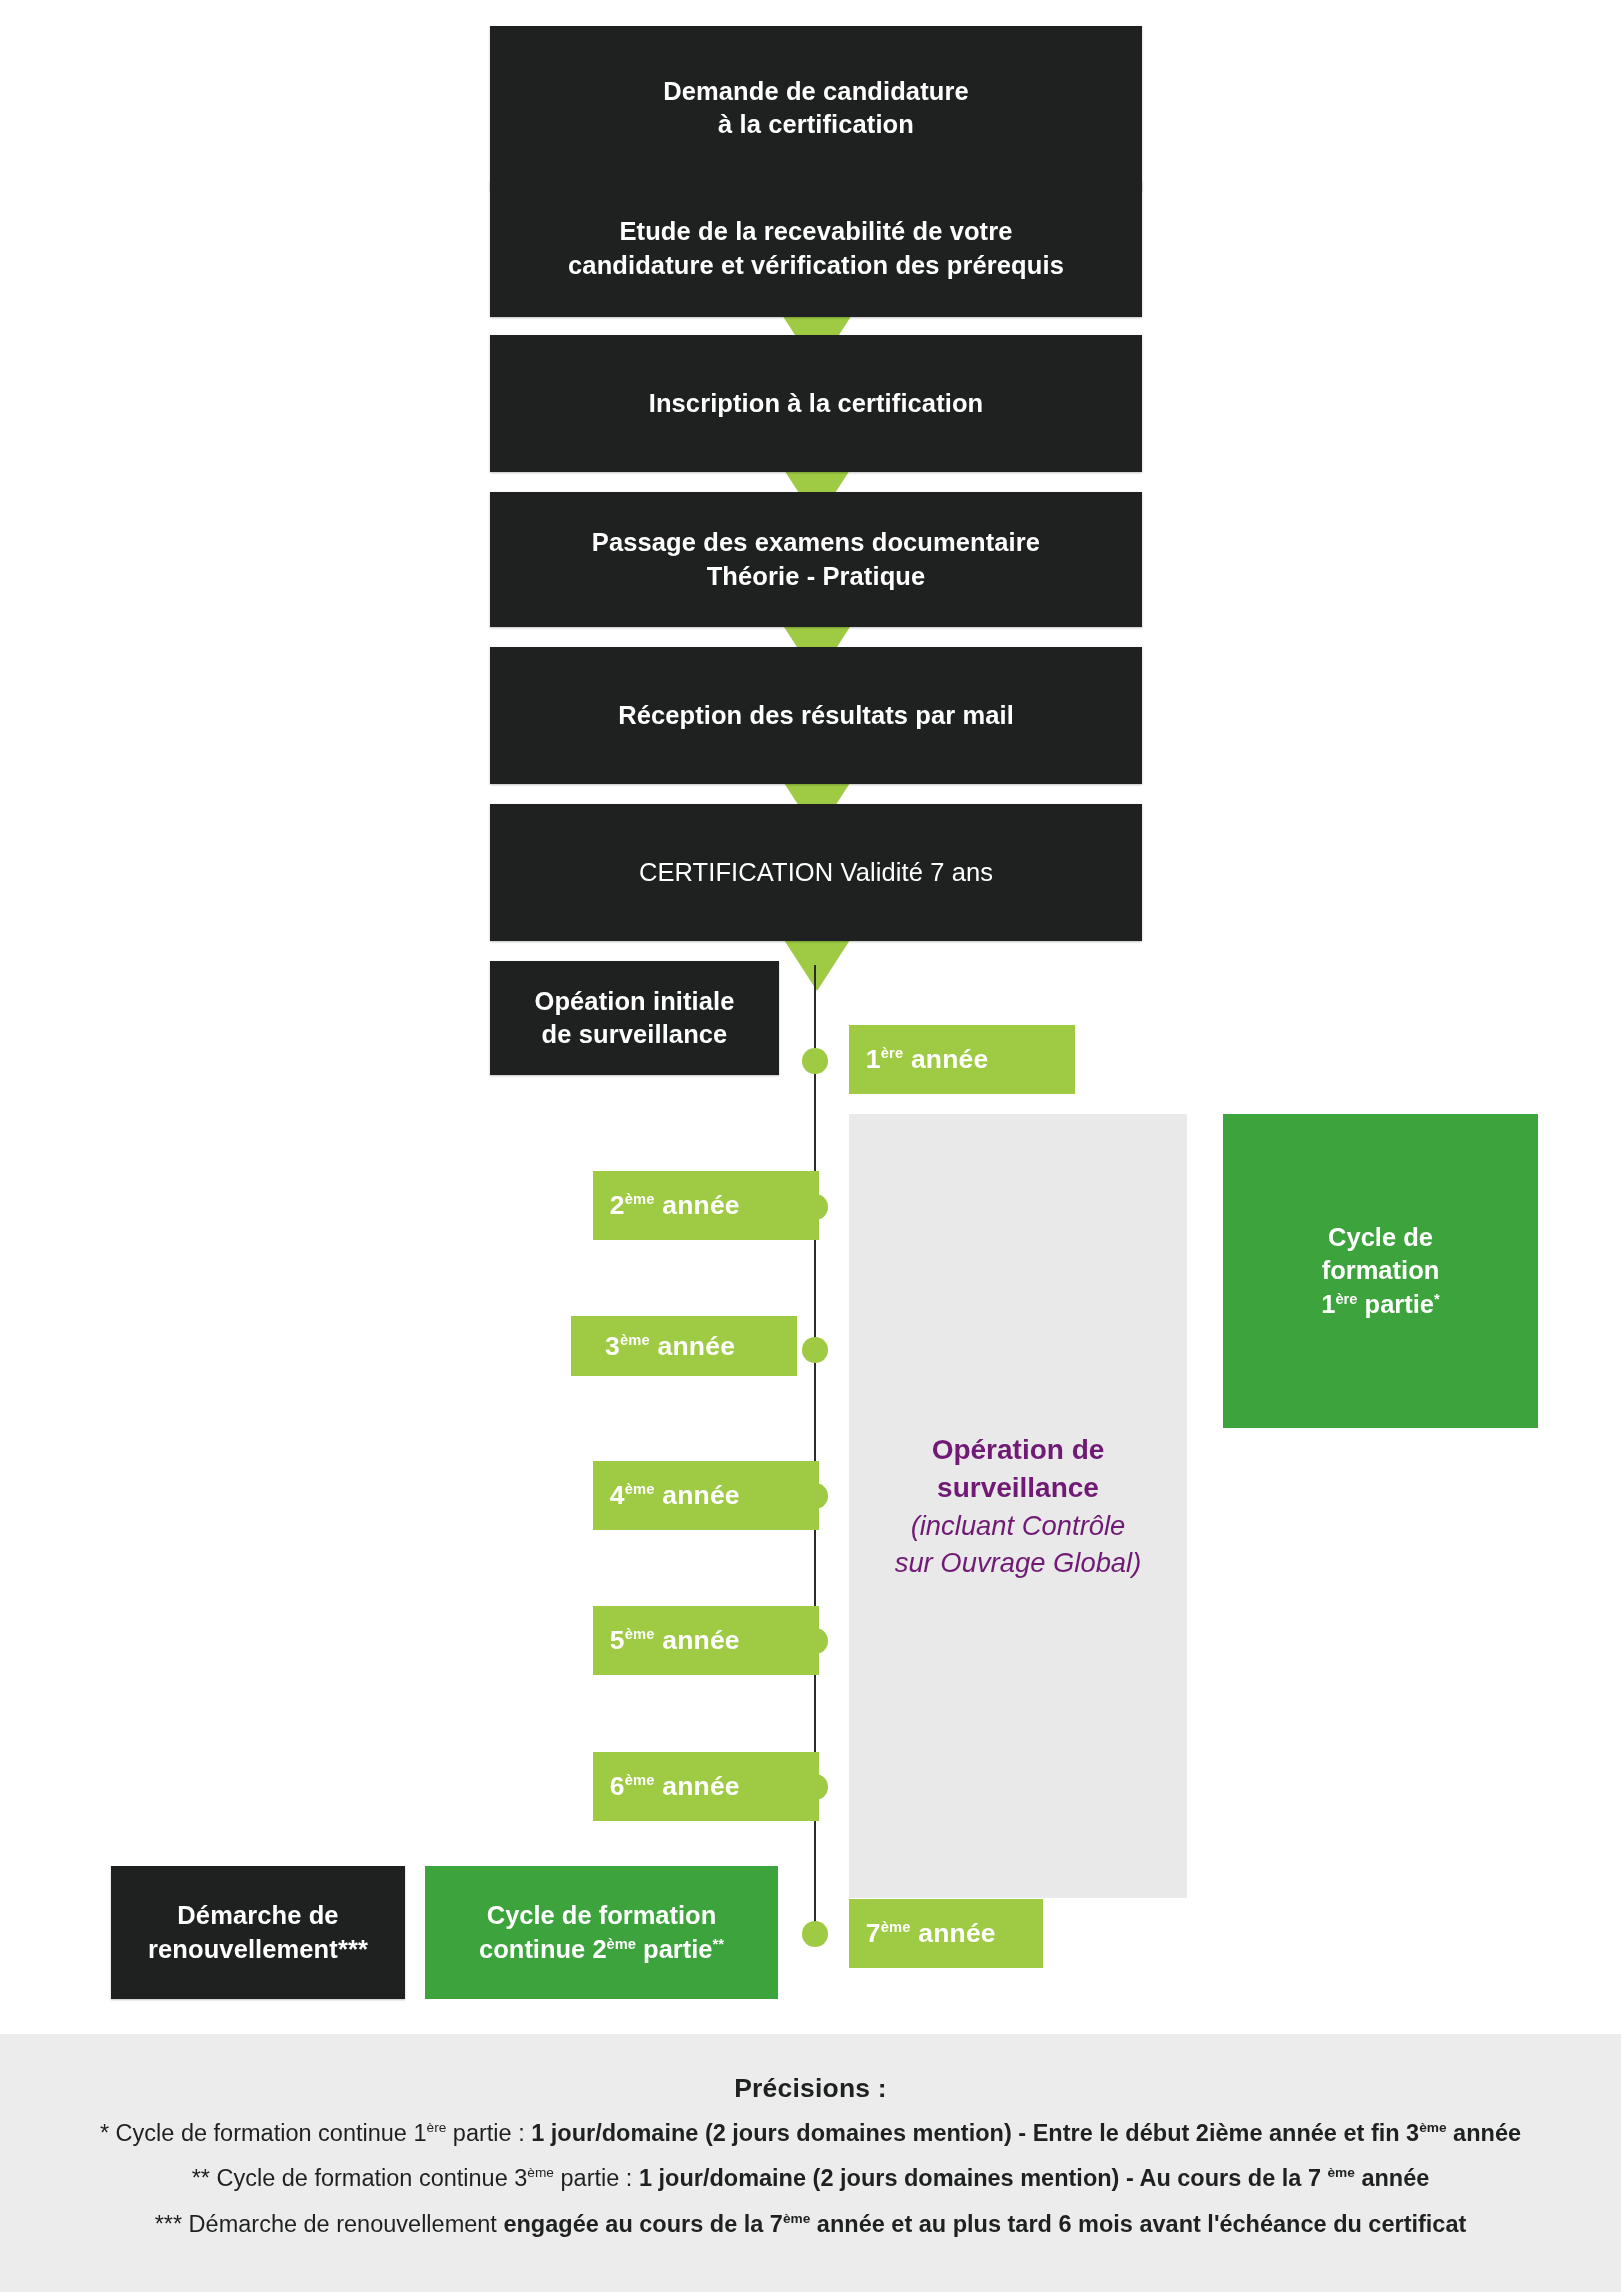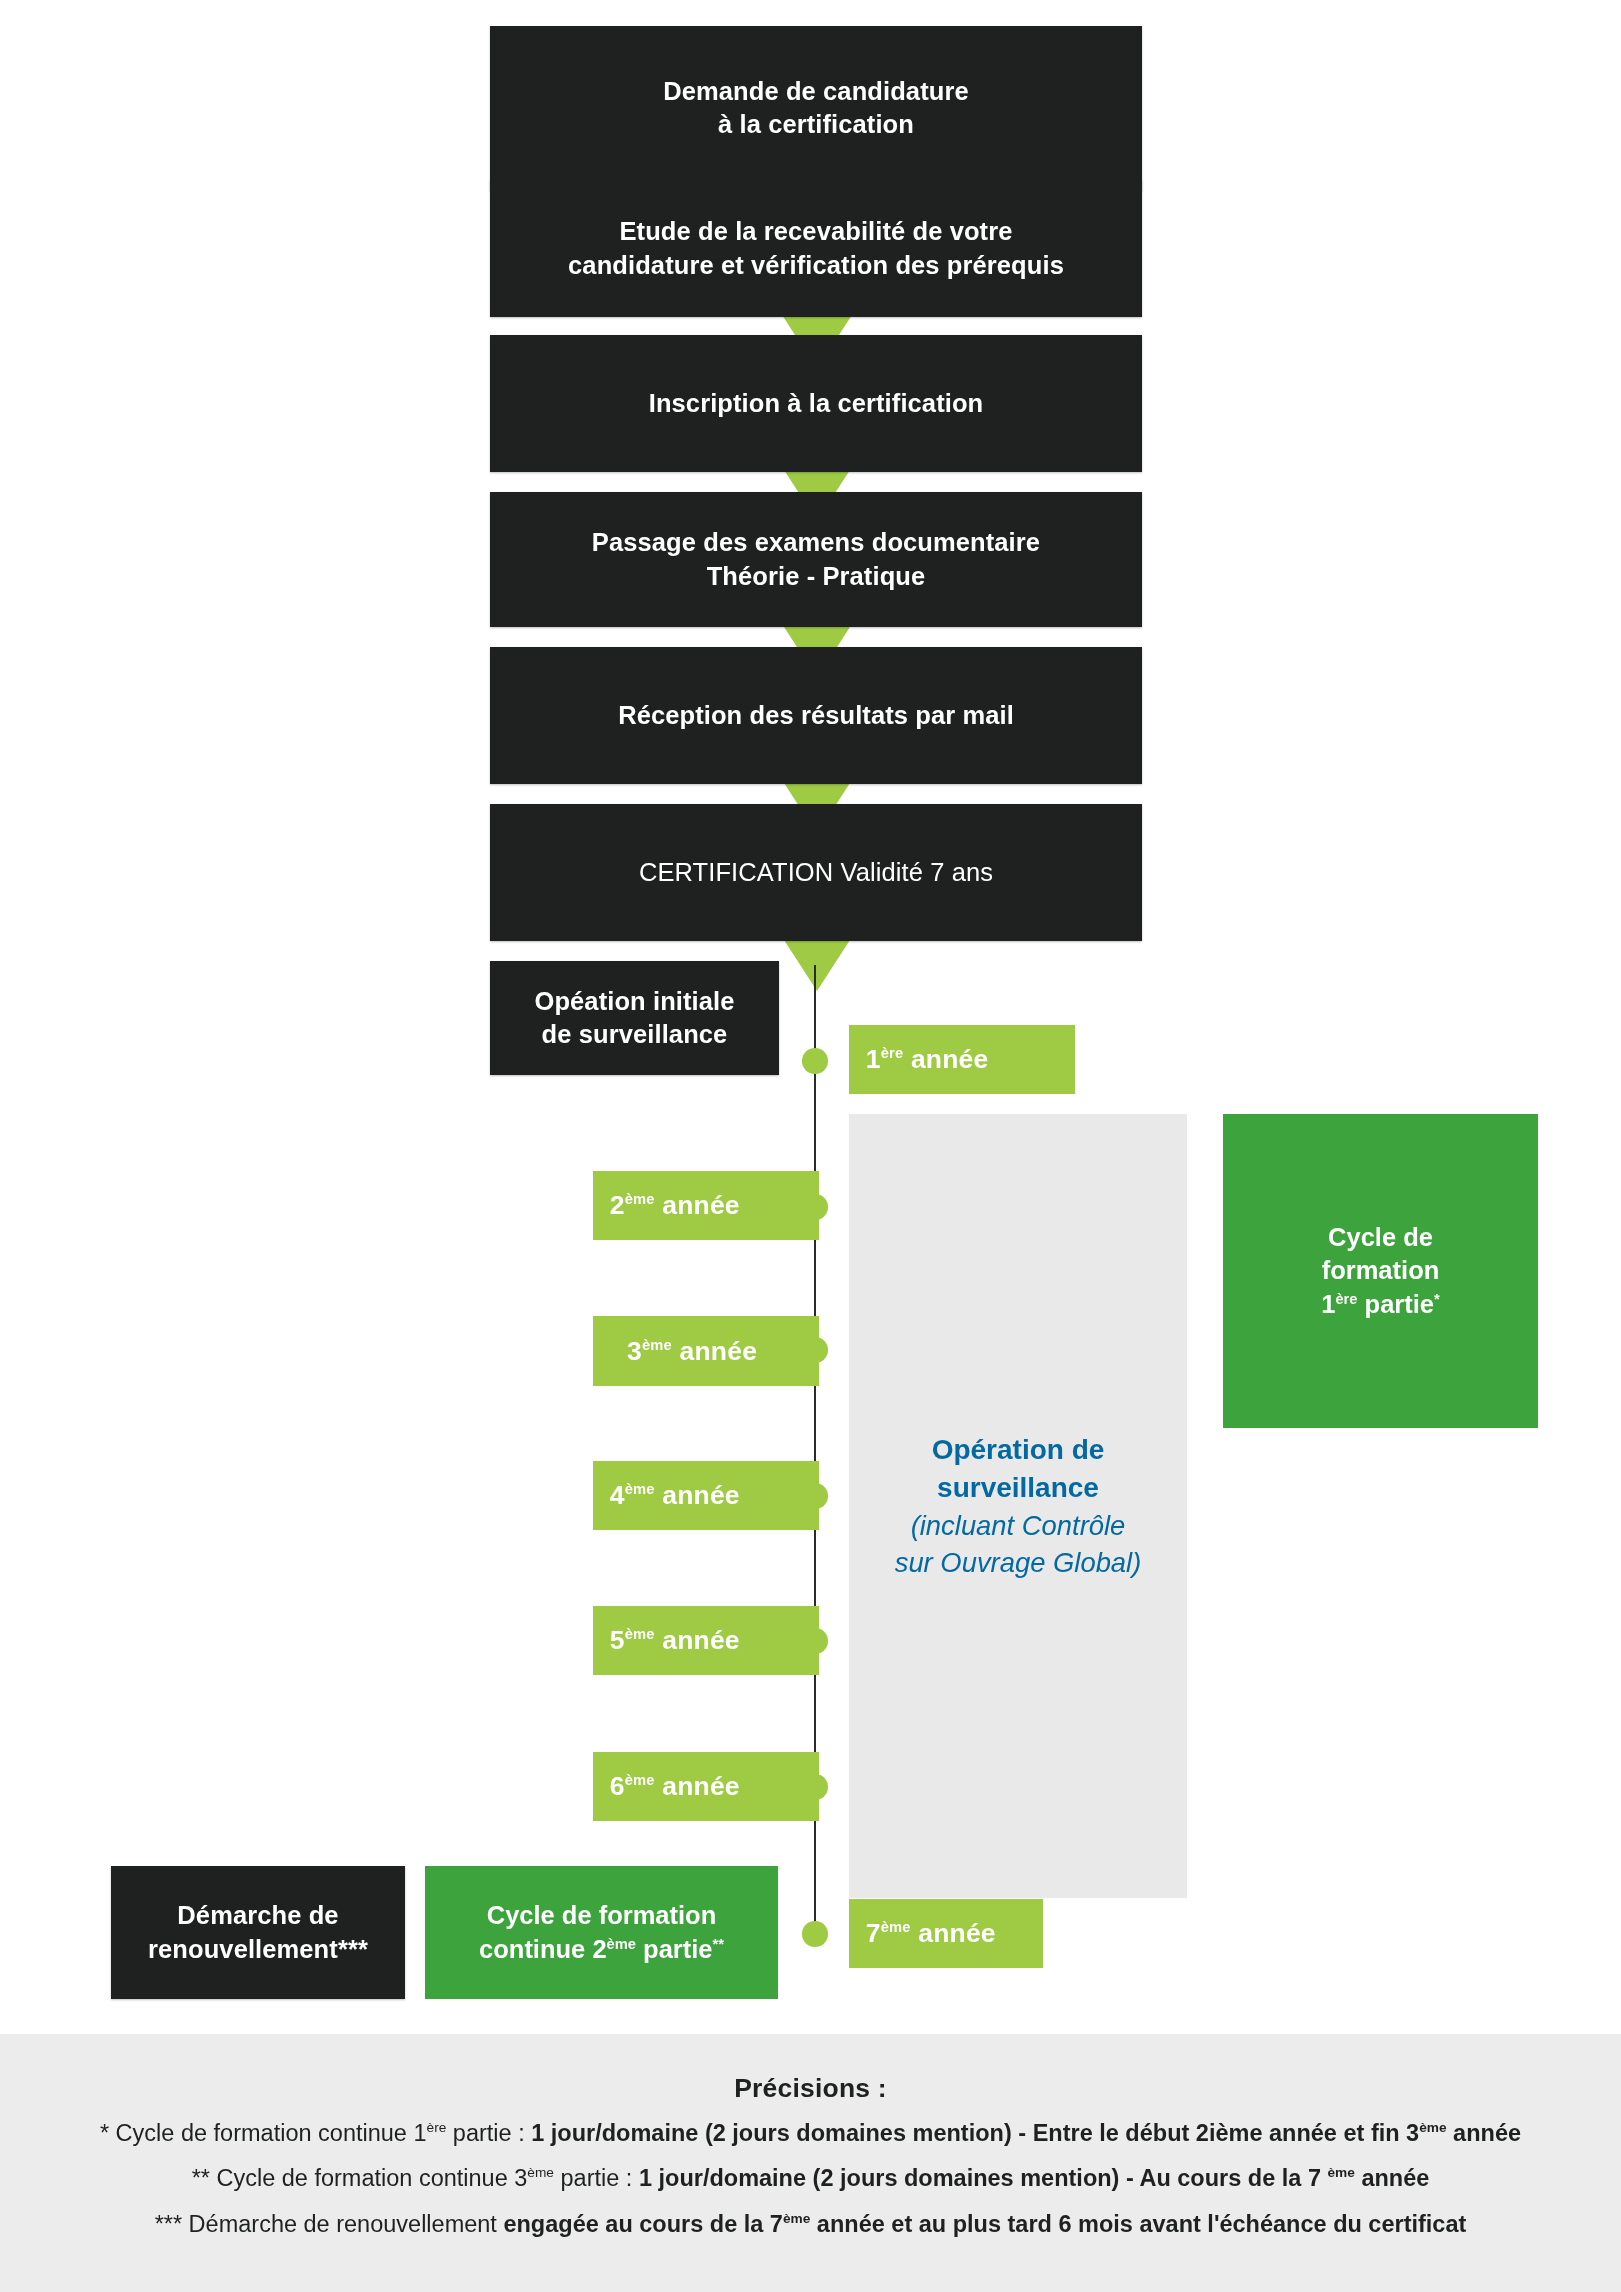--- a/index.html
+++ b/index.html
@@ -68,21 +68,21 @@
     z-index:5;
   }
 
   
   .greypanel{
     background:#e9e9e9;
     display:flex;
     align-items:center;
     justify-content:center;
     text-align:center;
-    color:#0369a1;
+    color:#701a75;
     z-index:1;
   }
   .greypanel .gp-inner{line-height:1.36;}
   .greypanel .gp-b{font-weight:bold;font-size:28px;display:block;}
   .greypanel .gp-i{font-style:italic;font-size:27.4px;display:block;font-weight:500;text-align:center;}
 
   
   .greenbox{
     background:#3DA43D;
     color:#ffffff;
@@ -192,21 +192,21 @@
   </div>
 
   <div class="abs yearpill" style="left:849px;top:1025px;width:226px;height:69px;">
     <span><span>1</span><sup>ère</sup> <span>année</span></span>
   </div>
 
   <div class="abs yearpill" style="left:593px;top:1171px;width:226px;height:69px;">
     <span><span>2</span><sup>ème</sup> <span>année</span></span>
   </div>
 
-  <div class="abs yearpill" style="left:593px;top:1316px;width:226px;height:70px;padding-left:34px;">
+  <div class="abs yearpill" style="left:571px;top:1316px;width:226px;height:60px;padding-left:34px;">
     <span><span>3</span><sup>ème</sup> <span>année</span></span>
   </div>
 
   <div class="abs yearpill" style="left:593px;top:1461px;width:226px;height:69px;">
     <span><span>4</span><sup>ème</sup> <span>année</span></span>
   </div>
 
   <div class="abs yearpill" style="left:593px;top:1606px;width:226px;height:69px;">
     <span><span>5</span><sup>ème</sup> <span>année</span></span>
   </div>

